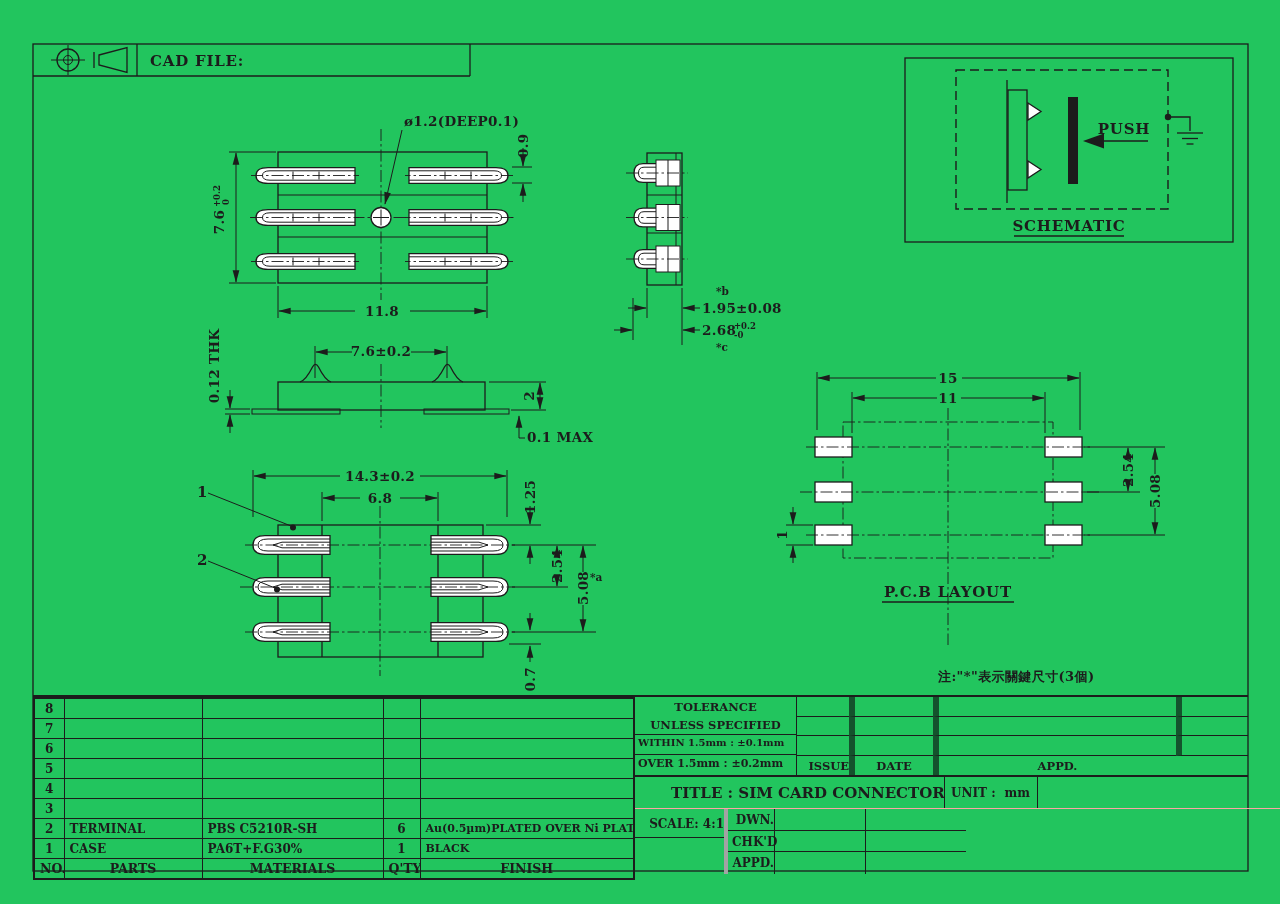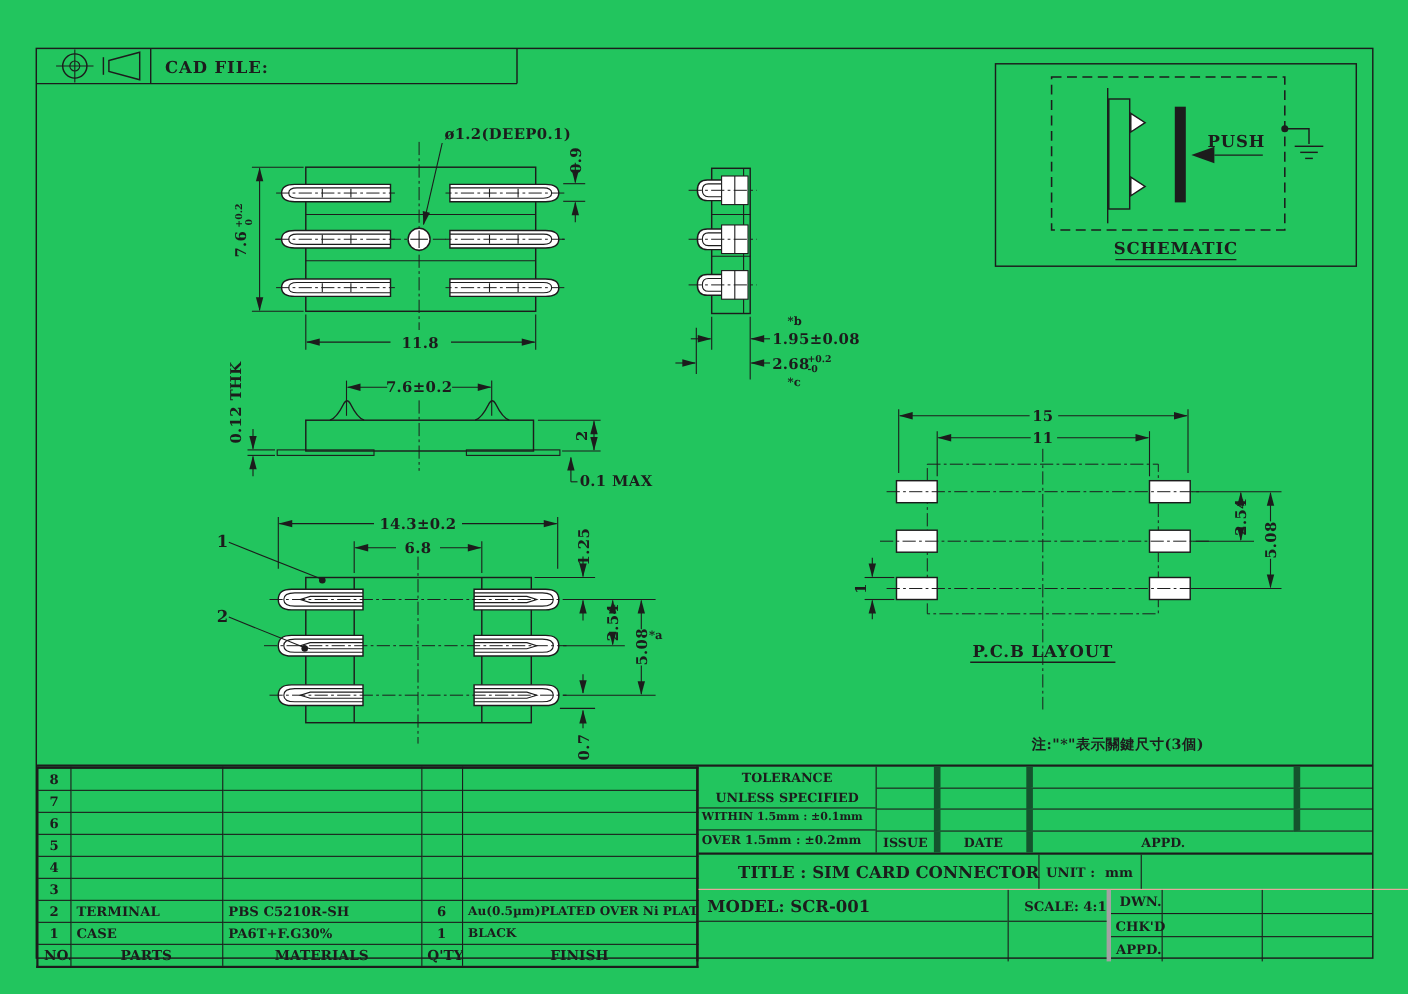--- a/index.html
+++ b/index.html
@@ -31,21 +31,21 @@
   .rblock{position:absolute;left:600px;top:0;width:615px;height:177px;border-left:2px solid #1c1c1c;box-sizing:border-box;}
   .tolrev{position:absolute;left:0;top:0;width:613px;height:80px;border-bottom:2px solid #1c1c1c;box-sizing:border-box;}
   .tolbox{position:absolute;left:0;top:0;width:162px;height:78px;border-right:1px solid #1c1c1c;box-sizing:border-box;font-weight:bold;}
   .tolbox .tl1{height:38px;border-bottom:1px solid #1c1c1c;box-sizing:border-box;text-align:center;font-size:11.5px;line-height:1.55;padding-top:2px;}
   .tolbox .tl2{height:20px;border-bottom:1px solid #1c1c1c;box-sizing:border-box;font-size:10px;padding:2px 0 0 3px;white-space:nowrap;}
   .tolbox .tl3{height:19px;font-size:11px;padding:2px 0 0 3px;white-space:nowrap;}
   .revgrid{position:absolute;left:162px;top:0;width:451px;height:78px;display:grid;
            grid-template-columns:52px 84px 243px 72px;grid-template-rows:19.5px 19.5px 19.5px 19.5px;}
   .revgrid > div{border-left:6px solid #14532d;border-bottom:1px solid #1c1c1c;box-sizing:border-box;
                  font:bold 11.5px "DejaVu Serif","Liberation Serif",serif;text-align:center;padding-top:3px;}
-  .revgrid > div.first{border-left:none;}
+  .revgrid > div.first{border-left:none;text-align:right;}
   .revgrid > div.last{border-bottom:none;}
 
   .titleblk{position:absolute;left:0;top:80px;width:613px;height:97px;box-sizing:border-box;}
   .trow1{position:absolute;left:0;top:0;width:684px;height:32px;border-bottom:1px solid #fca5a5;box-sizing:border-box;display:flex;padding-left:28px;}
   .trow1 .c1{width:282px;border-right:1px solid #1c1c1c;box-sizing:border-box;font:bold 15px "DejaVu Serif","Liberation Serif",serif;padding:7px 0 0 8px;white-space:nowrap;}
   .trow1 .c2{width:93px;border-right:1px solid #1c1c1c;box-sizing:border-box;font:bold 12px "DejaVu Serif","Liberation Serif",serif;padding:9px 0 0 6px;white-space:nowrap;}
   .trow1 .c2 span{margin-right:9px;}
   .trow1 .c3{flex:1;font:bold 12.5px "DejaVu Serif","Liberation Serif",serif;padding:9px 0 0 6px;white-space:nowrap;}
   .tlow{position:absolute;left:0;top:32px;width:613px;height:65px;display:flex;}
   .tlow .lcol{width:282px;border-right:1px solid #1c1c1c;box-sizing:border-box;}
@@ -490,23 +490,20 @@
         <div class="last">APPD.</div>
       </div>
     </div>
 
     <div class="titleblk">
       <div class="trow1">
         <div class="c1">TITLE : SIM CARD CONNECTOR</div>
         <div class="c2"><span>UNIT :</span><span>mm</span></div>
       </div>
       <div class="tlow">
-        <div class="lcol">
-          <div class="model">MODEL: SCR-001</div>
-        </div>
         <div class="mcol">
           <div class="scale">SCALE: 4:1</div>
         </div>
         <div class="rcol">
           <div>DWN.</div>
               <div></div>
               <div class="e"></div>
           <div>CHK'D</div>
               <div></div>
               <div class="e"></div>

